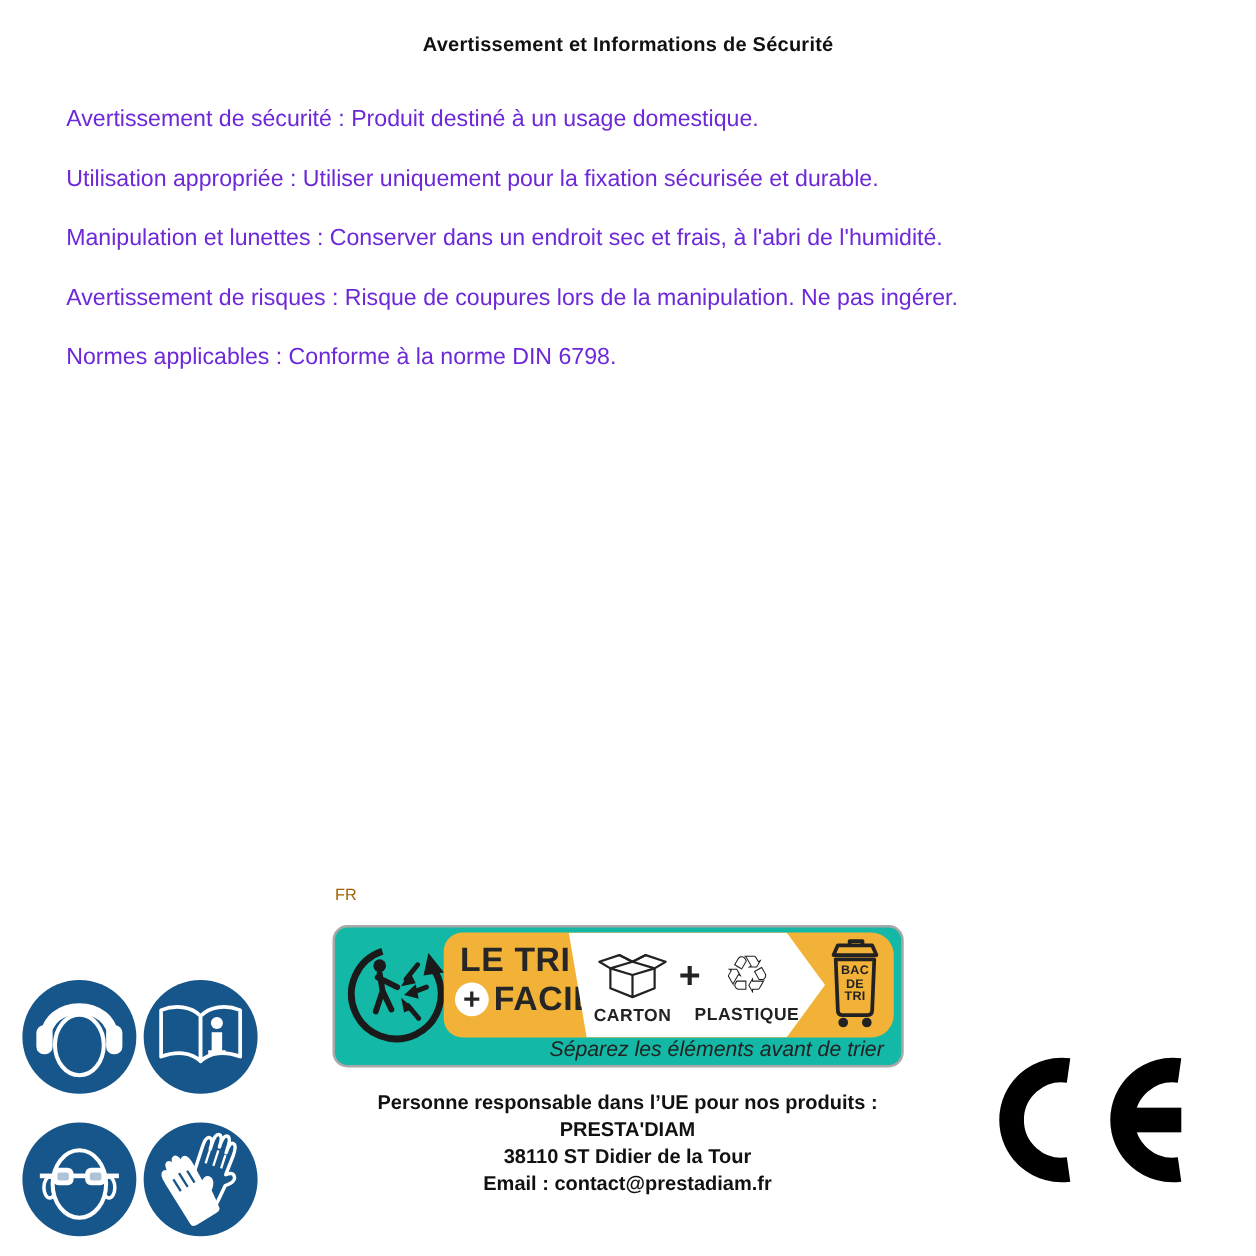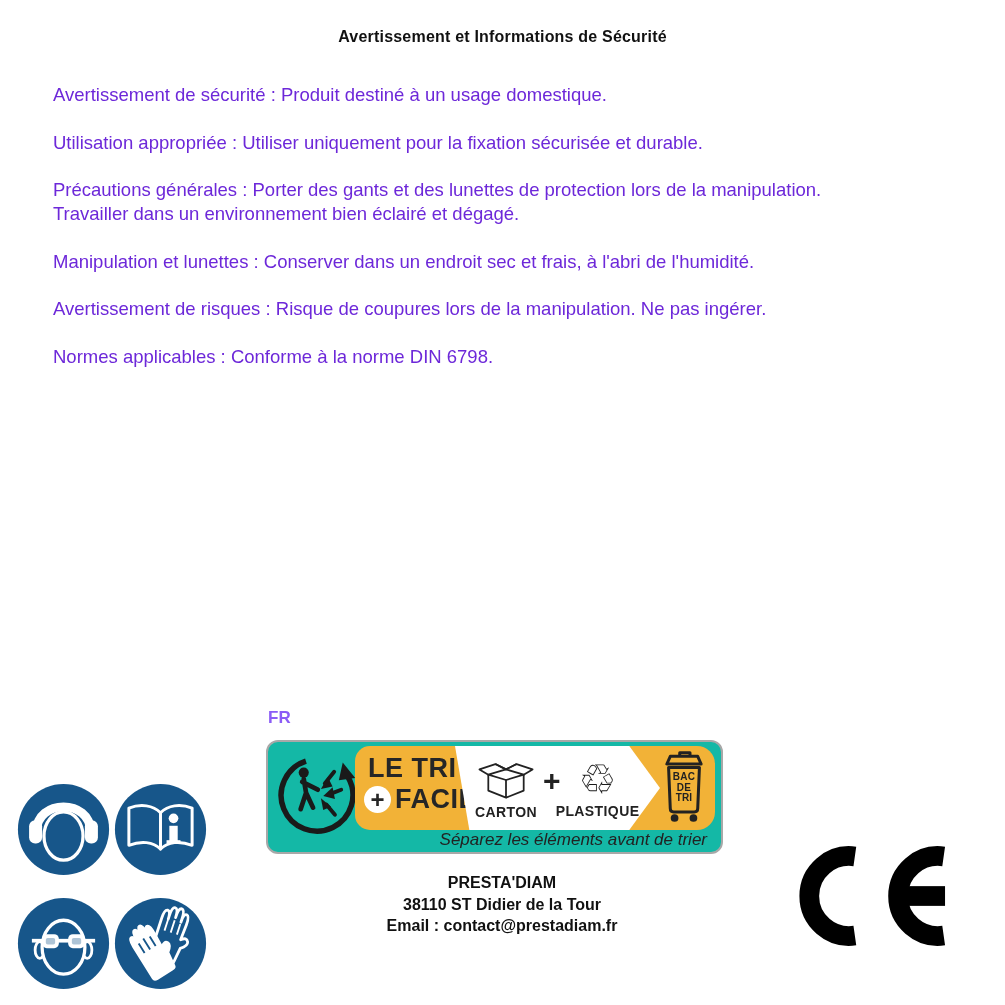--- a/index.html
+++ b/index.html
@@ -21,21 +21,21 @@
   .body-text p{margin:0 0 23.5px 0;}
   
   .safety-grid{
     position:absolute;left:17px;top:783px;width:192px;height:208px;
     display:grid;grid-template-columns:93px 93px;grid-template-rows:93px 93px;
     column-gap:4px;row-gap:21px;
   }
   .safety-grid svg{display:block;}
   
   .fr-tag{
-    position:absolute;left:268px;top:708px;font-size:17px;font-weight:bold;color:#8b5cf6;
+    position:absolute;left:268px;top:708px;font-size:13px;font-weight:normal;color:#a16207;
   }
   .sort-label{
     position:absolute;left:266px;top:740px;width:457px;height:114px;
     background:#14b8a6;border:2px solid #a8a8a8;border-radius:12px;box-sizing:border-box;
   }
   .triman{position:absolute;left:10px;top:6px;}
   .banner{
     position:absolute;left:87px;top:4px;width:360px;height:84px;
     background:#F2B237;border-radius:15px 18px 18px 15px;
   }
@@ -77,21 +77,20 @@
   .ce-mark{position:absolute;left:798px;top:845px;}
 </style>
 </head>
 <body>
 
 <div class="doc-title">Avertissement et Informations de Sécurité</div>
 
 <div class="body-text">
   <p>Avertissement de sécurité : Produit destiné à un usage domestique.</p>
   <p>Utilisation appropriée : Utiliser uniquement pour la fixation sécurisée et durable.</p>
-  <p>Précautions générales : Porter des gants et des lunettes de protection lors de la manipulation. Travailler dans un environnement bien éclairé et dégagé.</p>
   <p>Manipulation et lunettes : Conserver dans un endroit sec et frais, à l'abri de l'humidité.</p>
   <p>Avertissement de risques : Risque de coupures lors de la manipulation. Ne pas ingérer.</p>
   <p>Normes applicables : Conforme à la norme DIN 6798.</p>
 </div>
 
 <div class="safety-grid">
 
   <svg width="93" height="93" viewBox="0 0 100 100">
     <circle cx="50" cy="50" r="49" fill="#17568A"></circle>
     <ellipse cx="50" cy="57" rx="21" ry="26" fill="#17568A" stroke="#fff" stroke-width="3.5"></ellipse>
@@ -201,20 +200,21 @@
         <div>DE</div>
         <div>TRI</div>
       </div>
     </div>
   </div>
 
   <div class="separez">Séparez les éléments avant de trier</div>
 </div>
 
 <div class="contact">
+  <div>Personne responsable dans l’UE pour nos produits :</div>
   <div>PRESTA'DIAM</div>
   <div>38110 ST Didier de la Tour</div>
   <div>Email : contact@prestadiam.fr</div>
 </div>
 
 <svg class="ce-mark" width="150" height="103" viewBox="0 0 152 104">
   <path d="M57.6,11.4 A40.5,40.5 0 1 0 57.6,91.6" fill="none" stroke="#000" stroke-width="20"></path>
   <path d="M147.6,11.4 A40.5,40.5 0 1 0 147.6,91.6" fill="none" stroke="#000" stroke-width="20"></path>
   <rect x="96" y="41.5" width="53" height="20" fill="#000"></rect>
 </svg>

